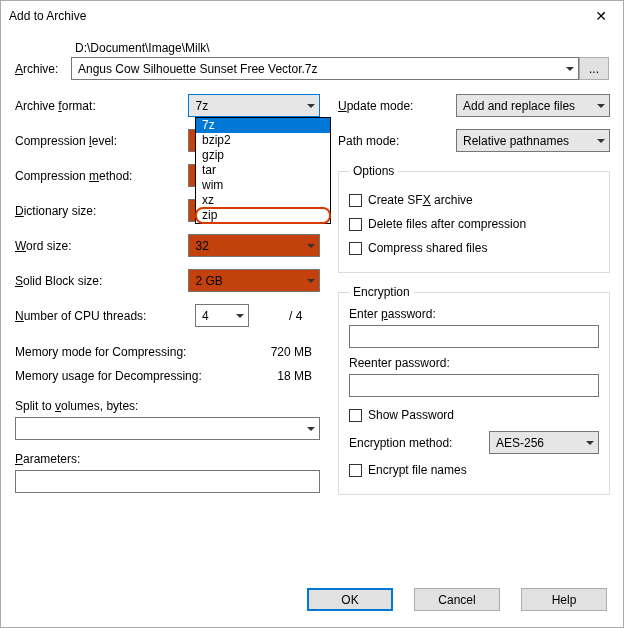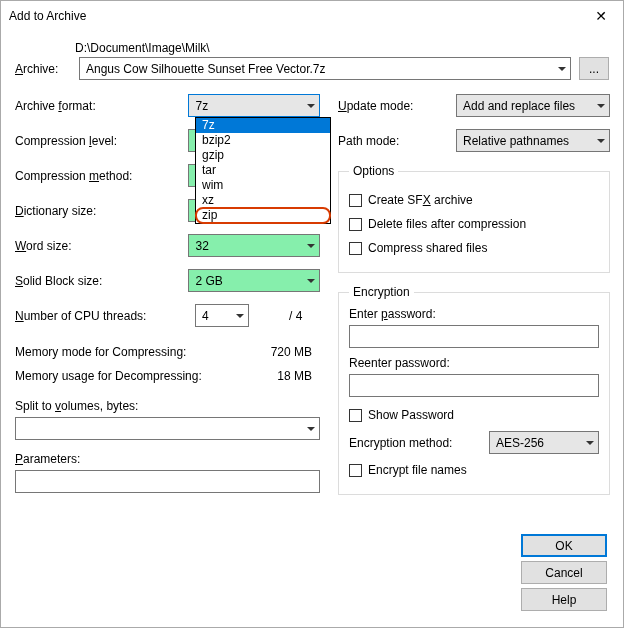--- a/index.html
+++ b/index.html
@@ -24,21 +24,21 @@
     width:44px; height:30px; display:flex; align-items:center; justify-content:center;
     font-size:14px; font-family:sans-serif;
   }
   .body-area {
     position:absolute; top:30px; left:0; right:0; bottom:0;
     padding:10px 14px 14px 14px;
   }
   .underline-accel { text-decoration: underline; text-underline-offset:1px; }
 
   .archive-path { margin-left:60px; font-size:12px; margin-bottom:2px; }
-  .archive-line { display:flex; align-items:center; gap:8px; }
+  .archive-line { display:flex; align-items:center; }
   .archive-line .archive-label { width:56px; }
   .archive-select {
     flex:1; height:23px; border:1px solid #767676; background:#fff;
     display:flex; align-items:center; justify-content:space-between;
     padding:0 4px 0 6px;
   }
   .select-caret {
     width:0;height:0;border-left:4px solid transparent;border-right:4px solid transparent;border-top:4px solid #333;
   }
   .browse-btn {
@@ -46,21 +46,21 @@
     display:flex; align-items:center; justify-content:center;
   }
 
   .columns { display:flex; gap:18px; margin-top:14px; }
   .left-col { width:305px; position:relative; }
   .right-col { flex:1; }
 
   .form-row { display:flex; align-items:center; height:23px; margin-bottom:12px; }
   .form-row .flabel { width:180px; }
   .combo, .combo-editable {
-    height:23px; border:1px solid #767676; background:#86efac;
+    height:23px; border:1px solid #767676; background:#c2410c;
     display:flex; align-items:center; justify-content:space-between;
     padding:0 4px 0 6px;
   }
   .combo-blue {
     border:1px solid #0078d7; background:#e6e6e6;
   }
   .combo-white { background:#fff; }
   .combo .val, .combo-editable .val { flex:1; }
 
   .dropdown-list {
@@ -90,21 +90,21 @@
   .chk {
     width:13px;height:13px;border:1px solid #333;background:#fff;margin-right:6px;flex-shrink:0;
   }
   .text-input {
     width:100%; height:23px; border:1px solid #767676; background:#fff; padding:0 4px;
   }
   .enc-label { margin-bottom:4px; display:block; }
   .enc-block { margin-bottom:8px; }
 
   .bottom-buttons {
-    position:absolute; right:16px; bottom:16px; display:flex; gap:4px;flex-direction:column;
+    position:absolute; right:16px; bottom:16px; display:flex; gap:21px;
   }
   .btn {
     width:86px; height:23px; border:1px solid #adadad; background:#e1e1e1;
     display:flex; align-items:center; justify-content:center;
   }
   .btn.default { border:2px solid #0078d7; background:#e1e1e1; }
 
   .thread-wrap { display:flex; align-items:center; }
   .thread-combo { width:54px; }
   .thread-total { margin-left:40px; }

